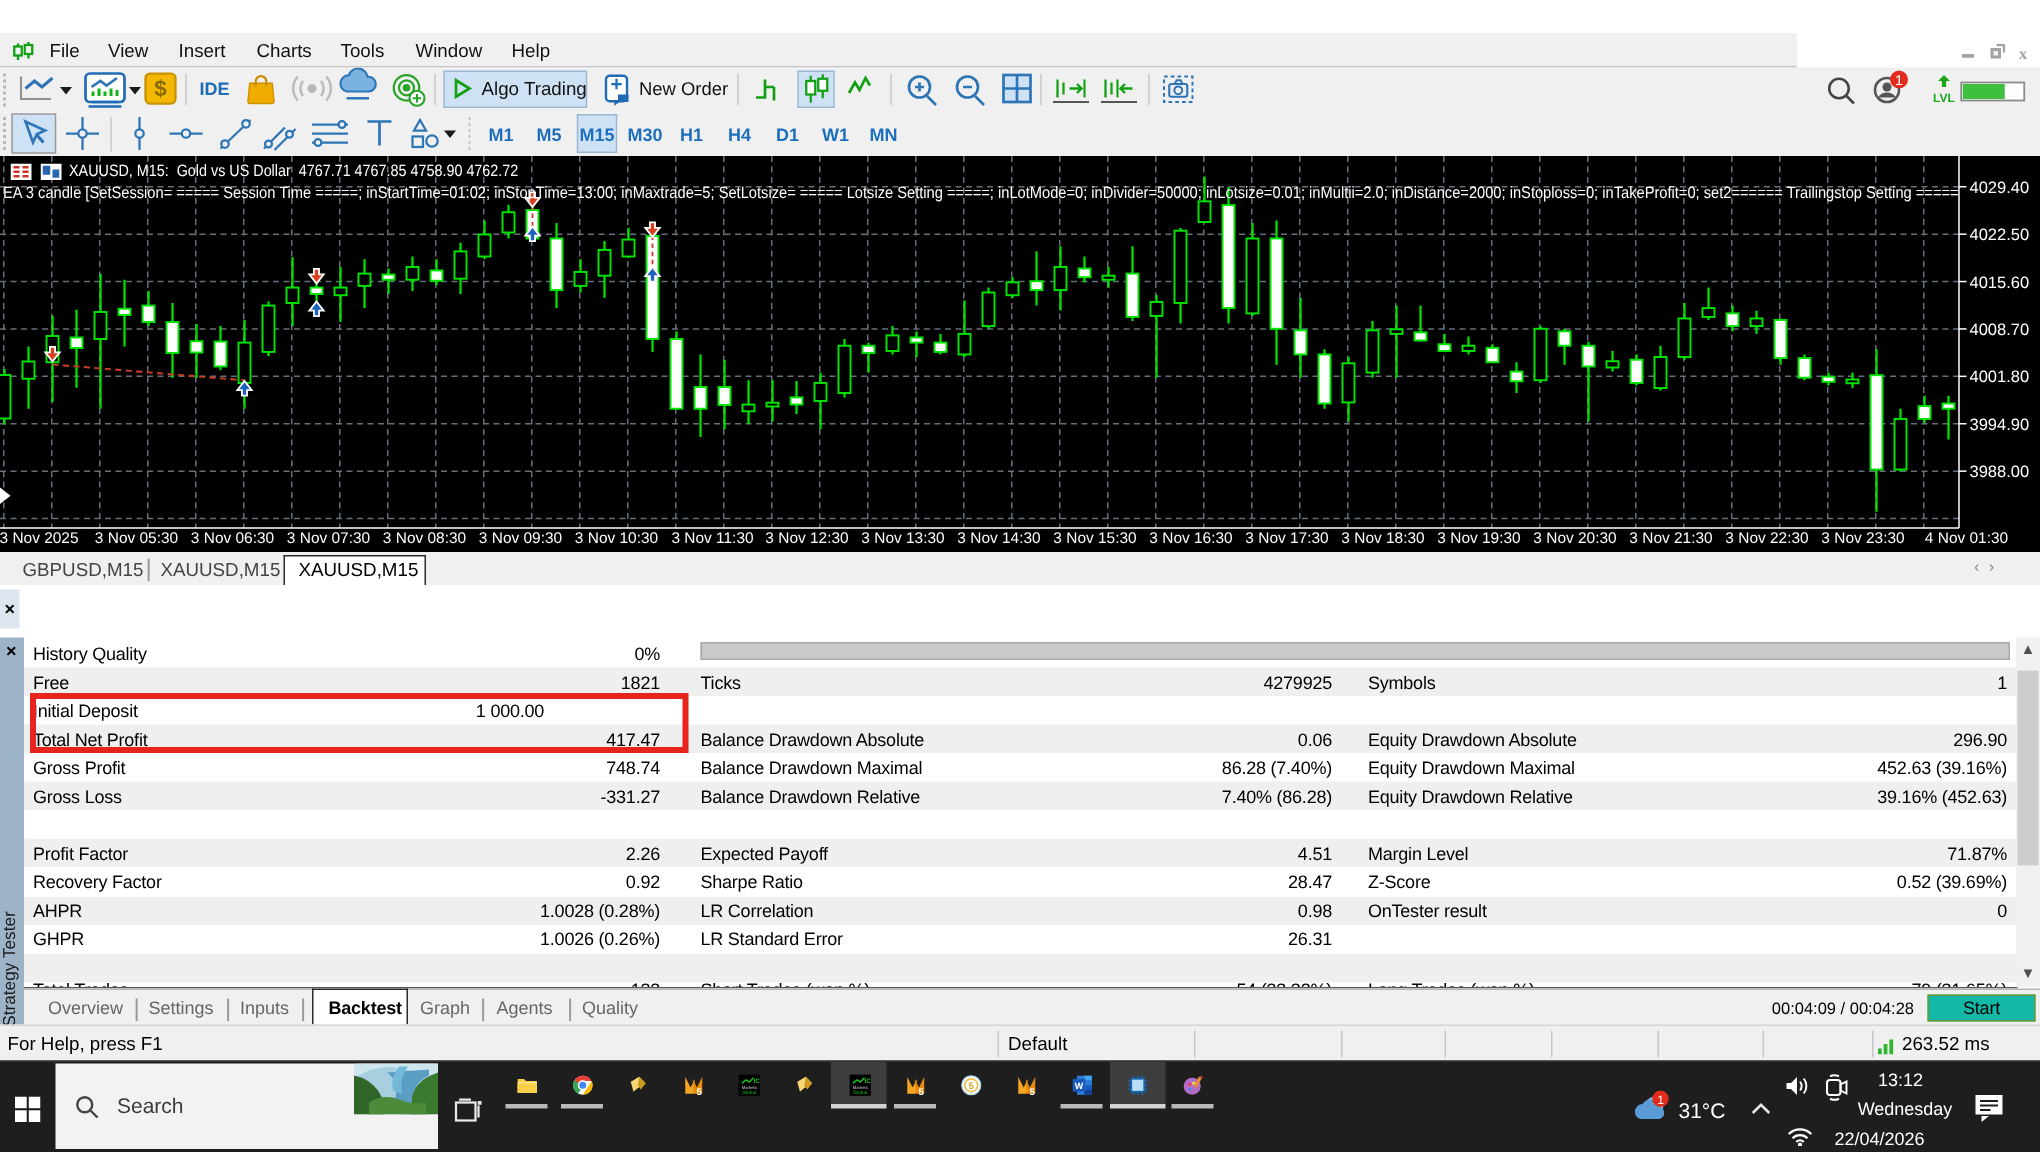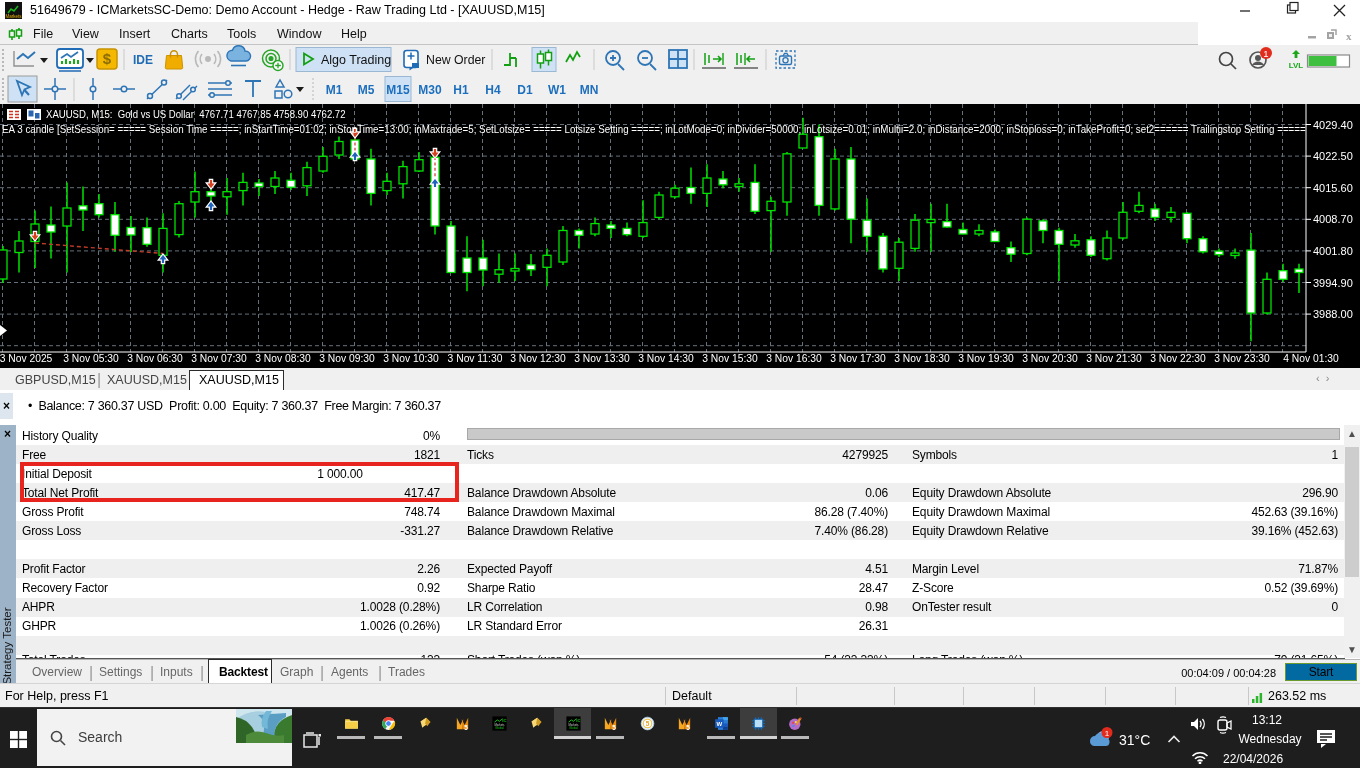--- a/index.html
+++ b/index.html
@@ -1,34 +1,20 @@
 <!DOCTYPE html>
 <html><head><meta charset="utf-8">
 <style>
 *{margin:0;padding:0;box-sizing:border-box}
 html,body{width:1360px;height:768px;overflow:hidden;font-family:"Liberation Sans",sans-serif;background:#fff}
 .abs{position:absolute}
 </style></head>
 <body>
 <div class="abs" style="left:0;top:0;width:1360px;height:768px;overflow:hidden">
 
-<div class="abs" style="left:0;top:0;width:1360px;height:22px;background:#fff">
-<svg class="abs" width="18" height="18" style="left:5px;top:2px">
-<rect x="0" y="0" width="17" height="17" fill="#111"></rect>
-<path d="M 3 11 l3,-4 3,2 4,-5" stroke="#1db51d" fill="none" stroke-width="1.6"></path>
-<text x="8.5" y="15.5" font-size="4.5" fill="#e8b400" text-anchor="middle" font-family="Liberation Sans">Markets</text>
-</svg>
-<div class="abs" style="left:30px;top:3px;font-size:12.5px;color:#000">51649679 - ICMarketsSC-Demo: Demo Account - Hedge - Raw Trading Ltd - [XAUUSD,M15]</div>
-<svg class="abs" width="130" height="22" style="left:1230px;top:0">
-<line x1="10" y1="11" x2="20" y2="11" stroke="#222" stroke-width="1.3"></line>
-<rect x="57.5" y="5" width="8" height="8" fill="none" stroke="#222" stroke-width="1.2"></rect>
-<rect x="60" y="2.5" width="8" height="8" fill="#fff" stroke="#222" stroke-width="1.2"></rect>
-<path d="M 104 5 l11 11 M 115 5 l-11 11" stroke="#222" stroke-width="1.3"></path>
-</svg>
-</div>
 <div class="abs" style="left:0;top:22px;width:1198px;height:23px;background:#f0f0f0;border-bottom:1px solid #c4c4c4">
 <svg class="abs" width="16" height="16" style="left:8px;top:4px">
 <path d="M 4 3 v11 M 11 2 v11" stroke="#12a012" stroke-width="1.6"></path>
 <rect x="1.5" y="5" width="5" height="6" fill="#f0f0f0" stroke="#12a012" stroke-width="1.5"></rect>
 <rect x="8.5" y="4" width="5" height="6" fill="#f0f0f0" stroke="#12a012" stroke-width="1.5"></rect>
 </svg>
 <div class="abs" style="left:33px;top:5px;font-size:12.5px;color:#111">File</div>
       <div class="abs" style="left:72px;top:5px;font-size:12.5px;color:#111">View</div>
       <div class="abs" style="left:119px;top:5px;font-size:12.5px;color:#111">Insert</div>
       <div class="abs" style="left:171px;top:5px;font-size:12.5px;color:#111">Charts</div>
@@ -476,21 +462,20 @@
 <div class="abs" style="left:0;top:368px;width:1360px;height:22px;background:#f0f0f0">
 <div class="abs" style="left:15px;top:5px;font-size:12.5px;color:#444">GBPUSD,M15</div>
 <div class="abs" style="left:97px;top:3px;color:#999">|</div>
 <div class="abs" style="left:107px;top:5px;font-size:12.5px;color:#444">XAUUSD,M15</div>
 <div class="abs" style="left:189px;top:2px;width:95px;height:20px;background:#fff;border:1.5px solid #2b2b2b;border-bottom:none"></div>
 <div class="abs" style="left:199px;top:5px;font-size:12.5px;color:#000">XAUUSD,M15</div>
 <div class="abs" style="left:1316px;top:4px;font-size:11px;color:#888">‹&nbsp;&nbsp;›</div>
 </div>
 <div class="abs" style="left:0;top:390px;width:1360px;height:35px;background:#fff">
 <div class="abs" style="left:0;top:3px;width:13px;height:26px;background:#dde6ef;color:#000;font-size:12px;text-align:center;line-height:26px;font-weight:bold">×</div>
-<div class="abs" style="left:28px;top:9px;font-size:12.5px;letter-spacing:-0.3px;color:#000">•&nbsp; Balance: 7 360.37 USD&nbsp; Profit: 0.00&nbsp; Equity: 7 360.37&nbsp; Free Margin: 7 360.37</div>
 </div>
 <div class="abs" style="left:0;top:425px;width:1360px;height:235px;background:#fff;overflow:hidden">
 <div class="abs" style="left:0;top:-425px;width:0;height:0"></div>
 </div>
 <div class="abs" style="left:0;top:425px;width:1360px;height:233px;overflow:hidden;background:#fff">
       <div class="abs" style="left:16px;top:1.0px;width:1328px;height:19.1px;background:#ffffff"></div>
       <div class="abs" style="left:22px;top:3.5px;font-size:12px;letter-spacing:-0.15px;color:#000">History Quality</div>
       <div class="abs" style="left:240px;top:3.5px;width:200px;font-size:12px;letter-spacing:-0.15px;color:#000;text-align:right">0%</div>
       <div class="abs" style="left:16px;top:20.1px;width:1328px;height:19.1px;background:#efefef"></div>
       <div class="abs" style="left:22px;top:22.6px;font-size:12px;letter-spacing:-0.15px;color:#000">Free</div>
@@ -577,23 +562,23 @@
 <div class="abs" style="left:83px;top:5px;font-size:12px;color:#666">Settings</div>
 <div class="abs" style="left:134px;top:4px;color:#999">|</div>
 <div class="abs" style="left:144px;top:5px;font-size:12px;color:#666">Inputs</div>
 <div class="abs" style="left:184px;top:4px;color:#999">|</div>
 <div class="abs" style="left:192px;top:-1px;width:64px;height:24px;background:#fff;border:1.5px solid #2b2b2b;border-bottom:none"></div>
 <div class="abs" style="left:203px;top:5px;font-size:12px;letter-spacing:-0.15px;color:#000;font-weight:bold">Backtest</div>
 <div class="abs" style="left:264px;top:5px;font-size:12px;color:#666">Graph</div>
 <div class="abs" style="left:304px;top:4px;color:#999">|</div>
 <div class="abs" style="left:315px;top:5px;font-size:12px;color:#666">Agents</div>
 <div class="abs" style="left:362px;top:4px;color:#999">|</div>
-<div class="abs" style="left:372px;top:5px;font-size:12px;color:#666">Trades</div>
+<div class="abs" style="left:372px;top:5px;font-size:12px;color:#666">Quality</div>
 <div class="abs" style="left:1060px;top:7px;width:200px;font-size:11px;color:#000;text-align:right">00:04:09 / 00:04:28</div>
-<div class="abs" style="left:1269px;top:3px;width:72px;height:18px;background:#0369a1;border:1px solid #6a9a2e;text-align:center;font-size:12px;letter-spacing:-0.15px;color:#000;line-height:17px">Start</div>
+<div class="abs" style="left:1269px;top:3px;width:72px;height:18px;background:#14b8a6;border:1px solid #6a9a2e;text-align:center;font-size:12px;letter-spacing:-0.15px;color:#000;line-height:17px">Start</div>
 </div>
 <div class="abs" style="left:0;top:683px;width:1360px;height:24px;background:#f0f0f0;border-top:1px solid #d5d5d5">
 <div class="abs" style="left:665px;top:3px;width:1px;height:18px;background:#c8c8c8"></div>
       <div class="abs" style="left:796px;top:3px;width:1px;height:18px;background:#c8c8c8"></div>
       <div class="abs" style="left:894px;top:3px;width:1px;height:18px;background:#c8c8c8"></div>
       <div class="abs" style="left:963px;top:3px;width:1px;height:18px;background:#c8c8c8"></div>
       <div class="abs" style="left:1034px;top:3px;width:1px;height:18px;background:#c8c8c8"></div>
       <div class="abs" style="left:1105px;top:3px;width:1px;height:18px;background:#c8c8c8"></div>
       <div class="abs" style="left:1175px;top:3px;width:1px;height:18px;background:#c8c8c8"></div>
       <div class="abs" style="left:1248px;top:3px;width:1px;height:18px;background:#c8c8c8"></div>

